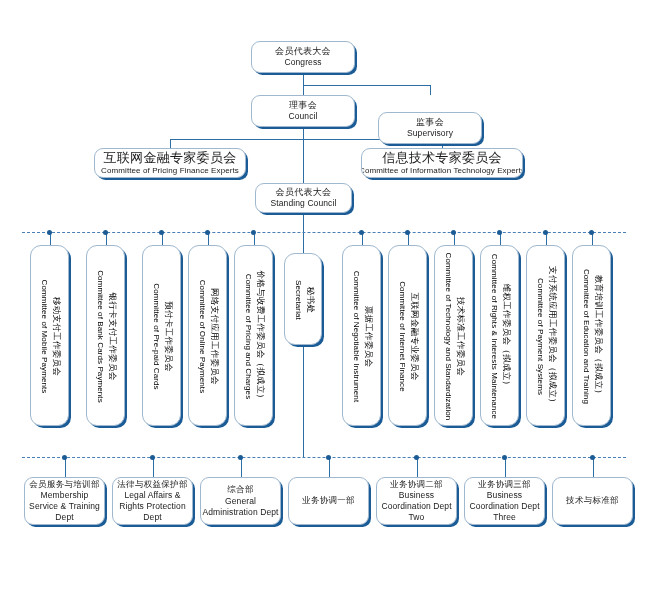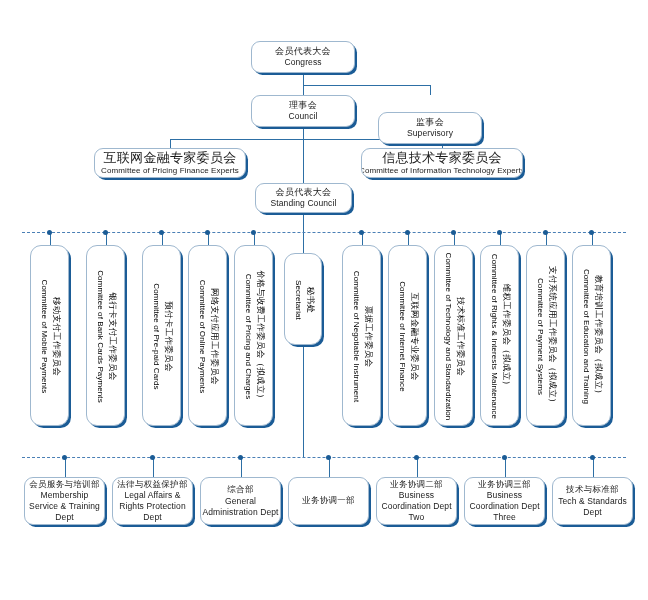--- a/index.html
+++ b/index.html
@@ -344,17 +344,16 @@
       </div>
       <div class="node dept" style="left: 464px; top: 477px; width: 81px; height: 48px;">
         <span class="inner">
           <span class="cn">业务协调三部</span>
           <span class="en">Business Coordination Dept Three</span>
         </span>
       </div>
       <div class="node dept" style="left: 552px; top: 477px; width: 81px; height: 48px;">
         <span class="inner">
           <span class="cn">技术与标准部</span>
-          <span class="en">Tech &amp; Standards Dept</span>
         </span>
       </div>
     </div>
 </div>
 
 </body></html>

